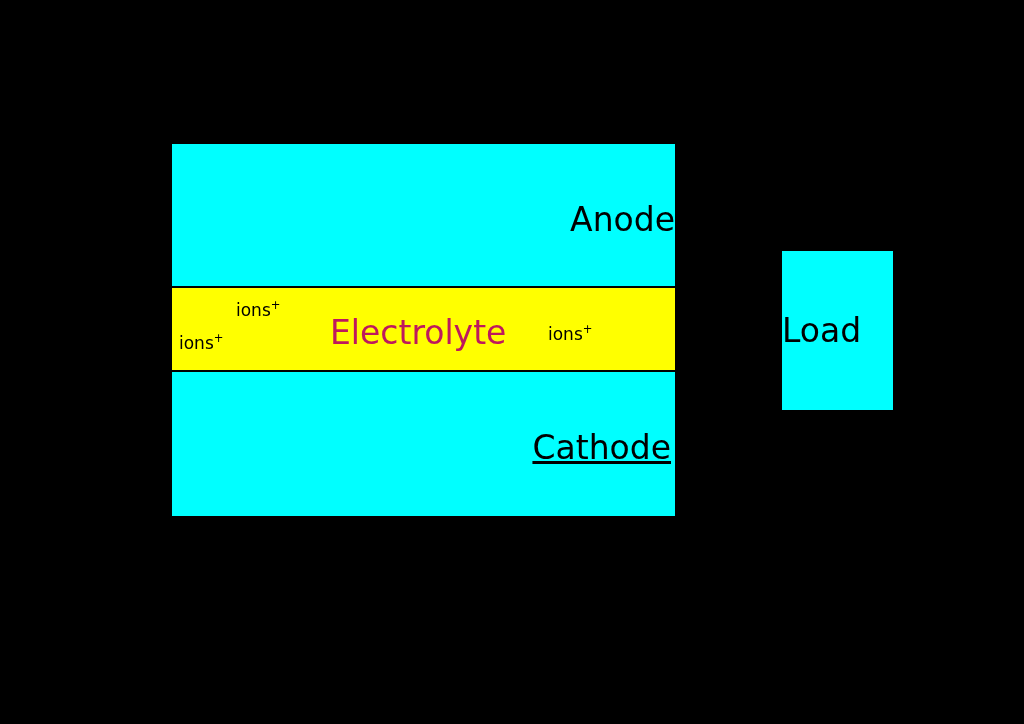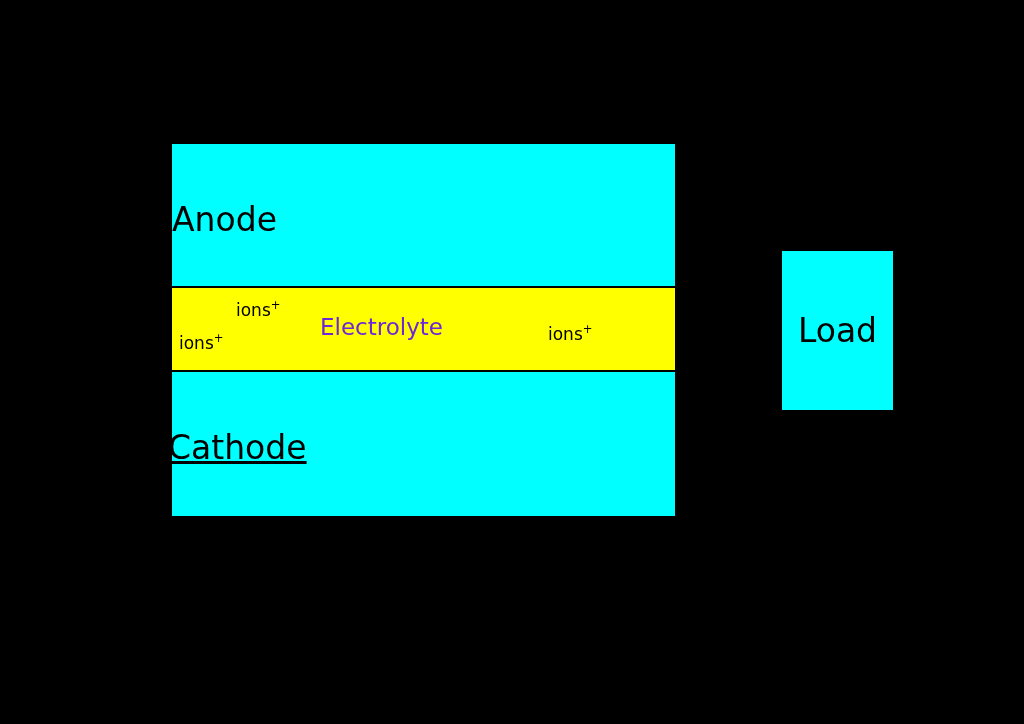--- a/index.html
+++ b/index.html
@@ -50,37 +50,37 @@
   .layer-cathode {
     top: 228px;
     height: 144px;
     background: #00ffff;
   }
 
   .layer-title {
     position: absolute;
     left: 0;
     width: 100%;
-    text-align: left;
+    text-align: right;
     color: #000000;
     font-size: 33px;
     line-height: 1;
     letter-spacing: 0px;
     white-space: nowrap;
   }
 
   .layer-anode .layer-title { top: 59px; }
   .layer-cathode .layer-title { top: 59px; left: -4px; text-decoration: underline; }
 
   .electrolyte-title {
     position: absolute;
     top: 28px;
-    left: 148px;
-    color: #6d28d9;
-    font-size: 23px;
+    left: 158px;
+    color: #be185d;
+    font-size: 33px;
     line-height: 1;
     white-space: nowrap;
   }
 
   
   .ion-label {
     position: absolute;
     color: #000000;
     font-size: 17px;
     line-height: 1;
@@ -104,21 +104,20 @@
     top: 251px;
     width: 111px;
     height: 159px;
     background: #00ffff;
   }
   .load-label {
     position: absolute;
     left: 0;
     width: 100%;
     top: 63px;
-    text-align: center;
     color: #000000;
     font-size: 33px;
     line-height: 1;
     white-space: nowrap;
   }
 </style>
 </head>
 <body>
 
 <div id="canvas">

